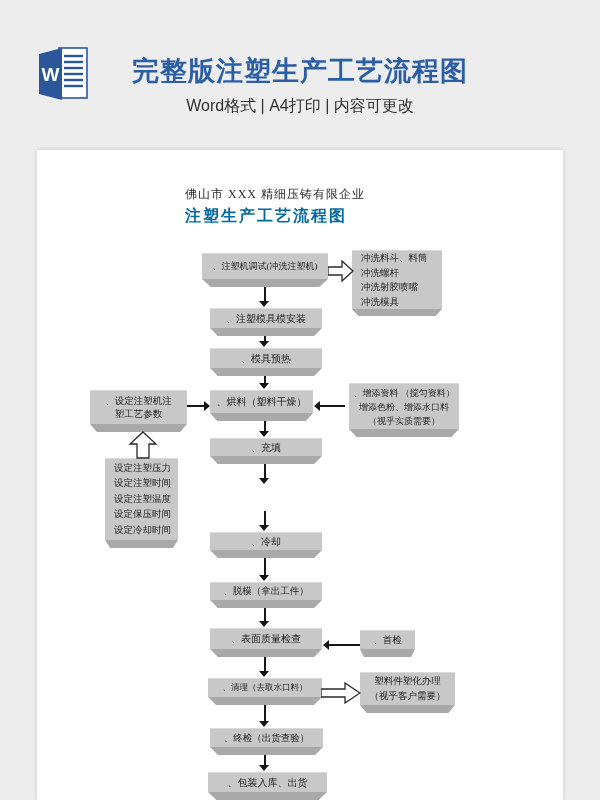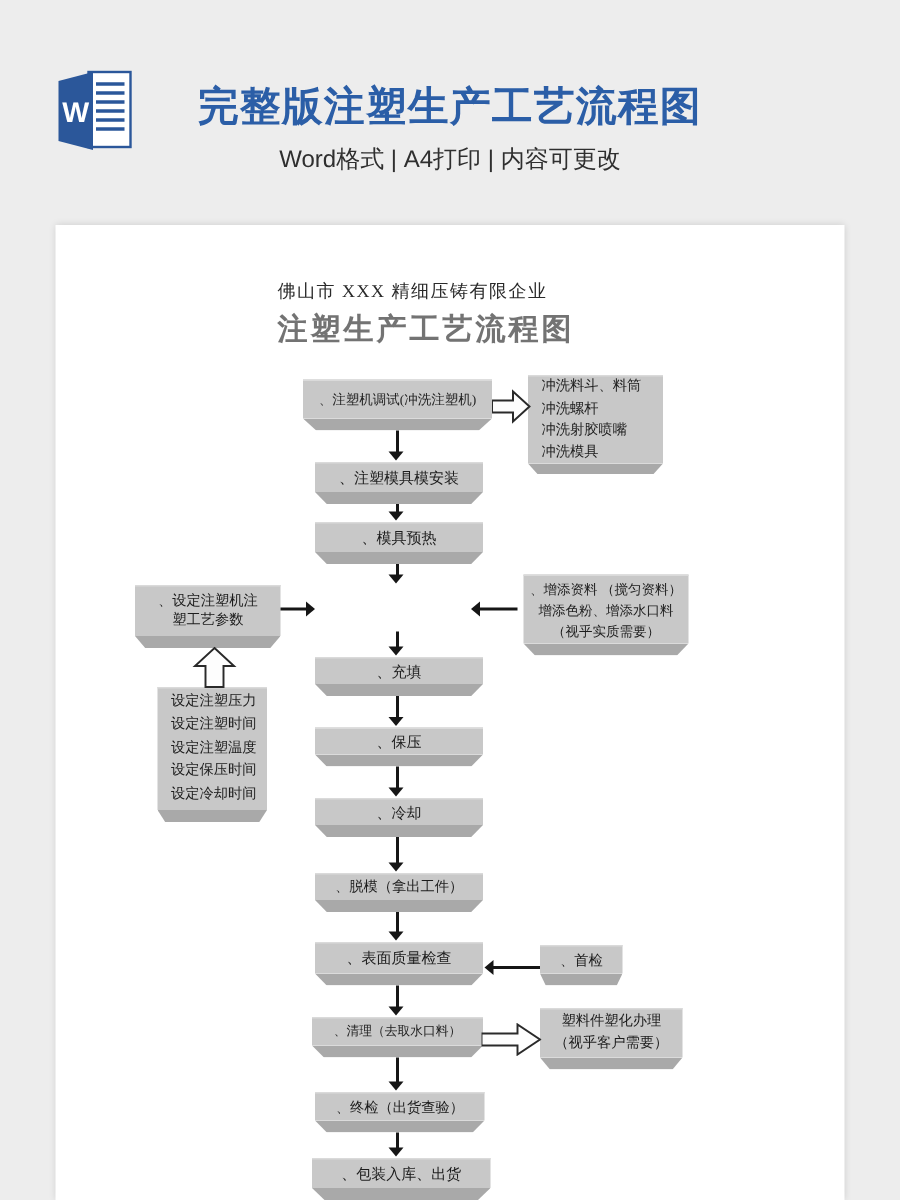--- a/index.html
+++ b/index.html
@@ -14,21 +14,21 @@
   .word-icon{position:absolute;left:38px;top:45px;width:52px;height:58px;display:block;}
   .hdr-title{margin:0;padding-top:53px;text-align:center;font-size:27px;font-weight:bold;color:#2b5ea7;letter-spacing:1px;}
   .hdr-sub{margin:7px 0 0;text-align:center;font-size:16px;color:#2f2f2f;}
   
   .doc-page{
     position:absolute;left:37px;top:150px;width:526px;height:650px;
     background:#ffffff;overflow:hidden;
     box-shadow:0 0 5px rgba(0,0,0,.14);
   }
   .doc-company{position:absolute;left:148px;top:36px;font-family:"Liberation Serif","DejaVu Serif",serif;font-size:12px;color:#2a2a2a;letter-spacing:1px;}
-  .doc-title{position:absolute;left:148px;top:56px;font-family:"Liberation Serif","DejaVu Serif",serif;font-size:20px;font-weight:600;color:#737373;letter-spacing:2px;}
+  .doc-title{position:absolute;left:148px;top:56px;font-family:"Liberation Serif","DejaVu Serif",serif;font-size:16px;font-weight:600;color:#0369a1;letter-spacing:2px;}
   
   .fbox{position:absolute;display:flex;flex-direction:column;font-family:"Liberation Serif","DejaVu Serif",serif;color:#1c1c1c;}
   .fbox .bd{flex:1;display:flex;align-items:center;justify-content:center;background:#c8c8c8;border-top:1px solid #dadada;white-space:nowrap;}
   .fbox::after{content:"";display:block;height:8px;background:#a9a9a9;clip-path:polygon(0 0,100% 0,93% 100%,7% 100%);}
   .fbox .bd.col{flex-direction:column;justify-content:center;}
   .fbox .bd.left{align-items:flex-start;justify-content:center;padding-left:9px;}
   
   .b1{left:165px;top:103px;width:126px;height:34px;font-size:9px;}
   .b2{left:173px;top:158px;width:112px;height:28px;font-size:10px;}
   .b3{left:173px;top:198px;width:112px;height:28px;font-size:10px;}
@@ -109,28 +109,28 @@
   <div class="fbox b2">
     <div class="bd">
         <span>、注塑模具模安装</span>
       </div>
   </div>
   <div class="fbox b3">
     <div class="bd">
         <span>、模具预热</span>
       </div>
   </div>
+  <div class="fbox b4">
+    <div class="bd">
+        <span>、烘料（塑料干燥）</span>
+      </div>
+  </div>
   <div class="fbox b5">
     <div class="bd">
         <span>、充填</span>
-      </div>
-  </div>
-  <div class="fbox b6">
-    <div class="bd">
-        <span>、保压</span>
       </div>
   </div>
   <div class="fbox b7">
     <div class="bd">
         <span>、冷却</span>
       </div>
   </div>
   <div class="fbox b8">
     <div class="bd">
         <span>、脱模（拿出工件）</span>

